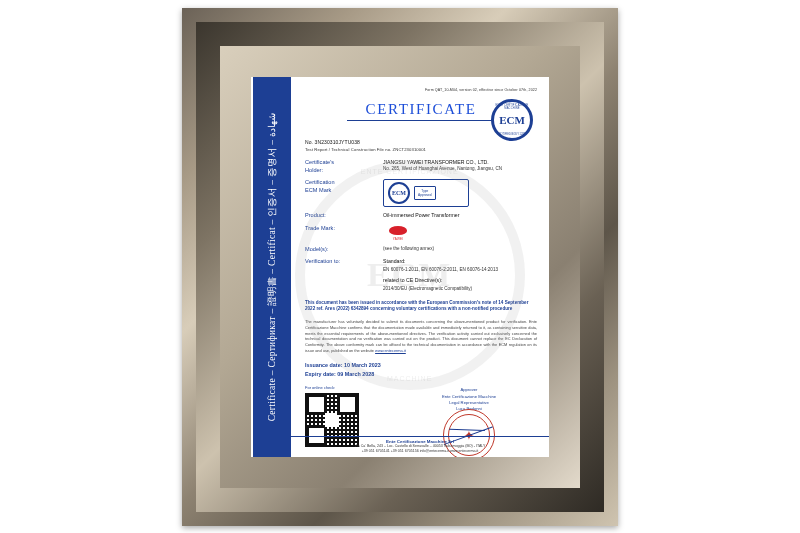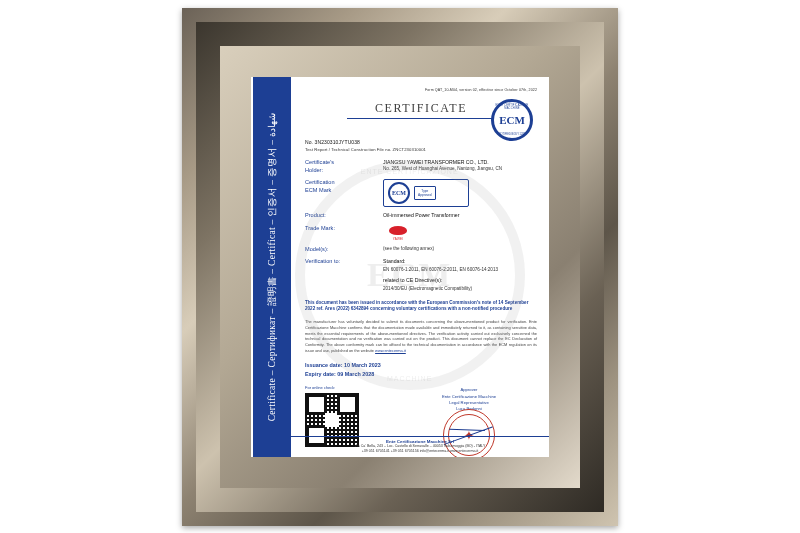--- a/index.html
+++ b/index.html
@@ -111,22 +111,22 @@
     margin-top: 5px;
   }
 
   .title-row {
     position: relative;
     margin-top: 9px;
     height: 34px;
   }
   .cert-title {
     text-align: center;
-    color: #404040;
-    font-size: 12px;
+    color: #1d4ed8;
+    font-size: 15px;
     letter-spacing: 1.6px;
     font-family: "Liberation Serif", serif;
     margin-top: 2px;
   }
   .title-underline {
     width: 148px;
     height: 1px;
     background: #1d3f94;
     margin: 2px auto 0 auto;
   }

